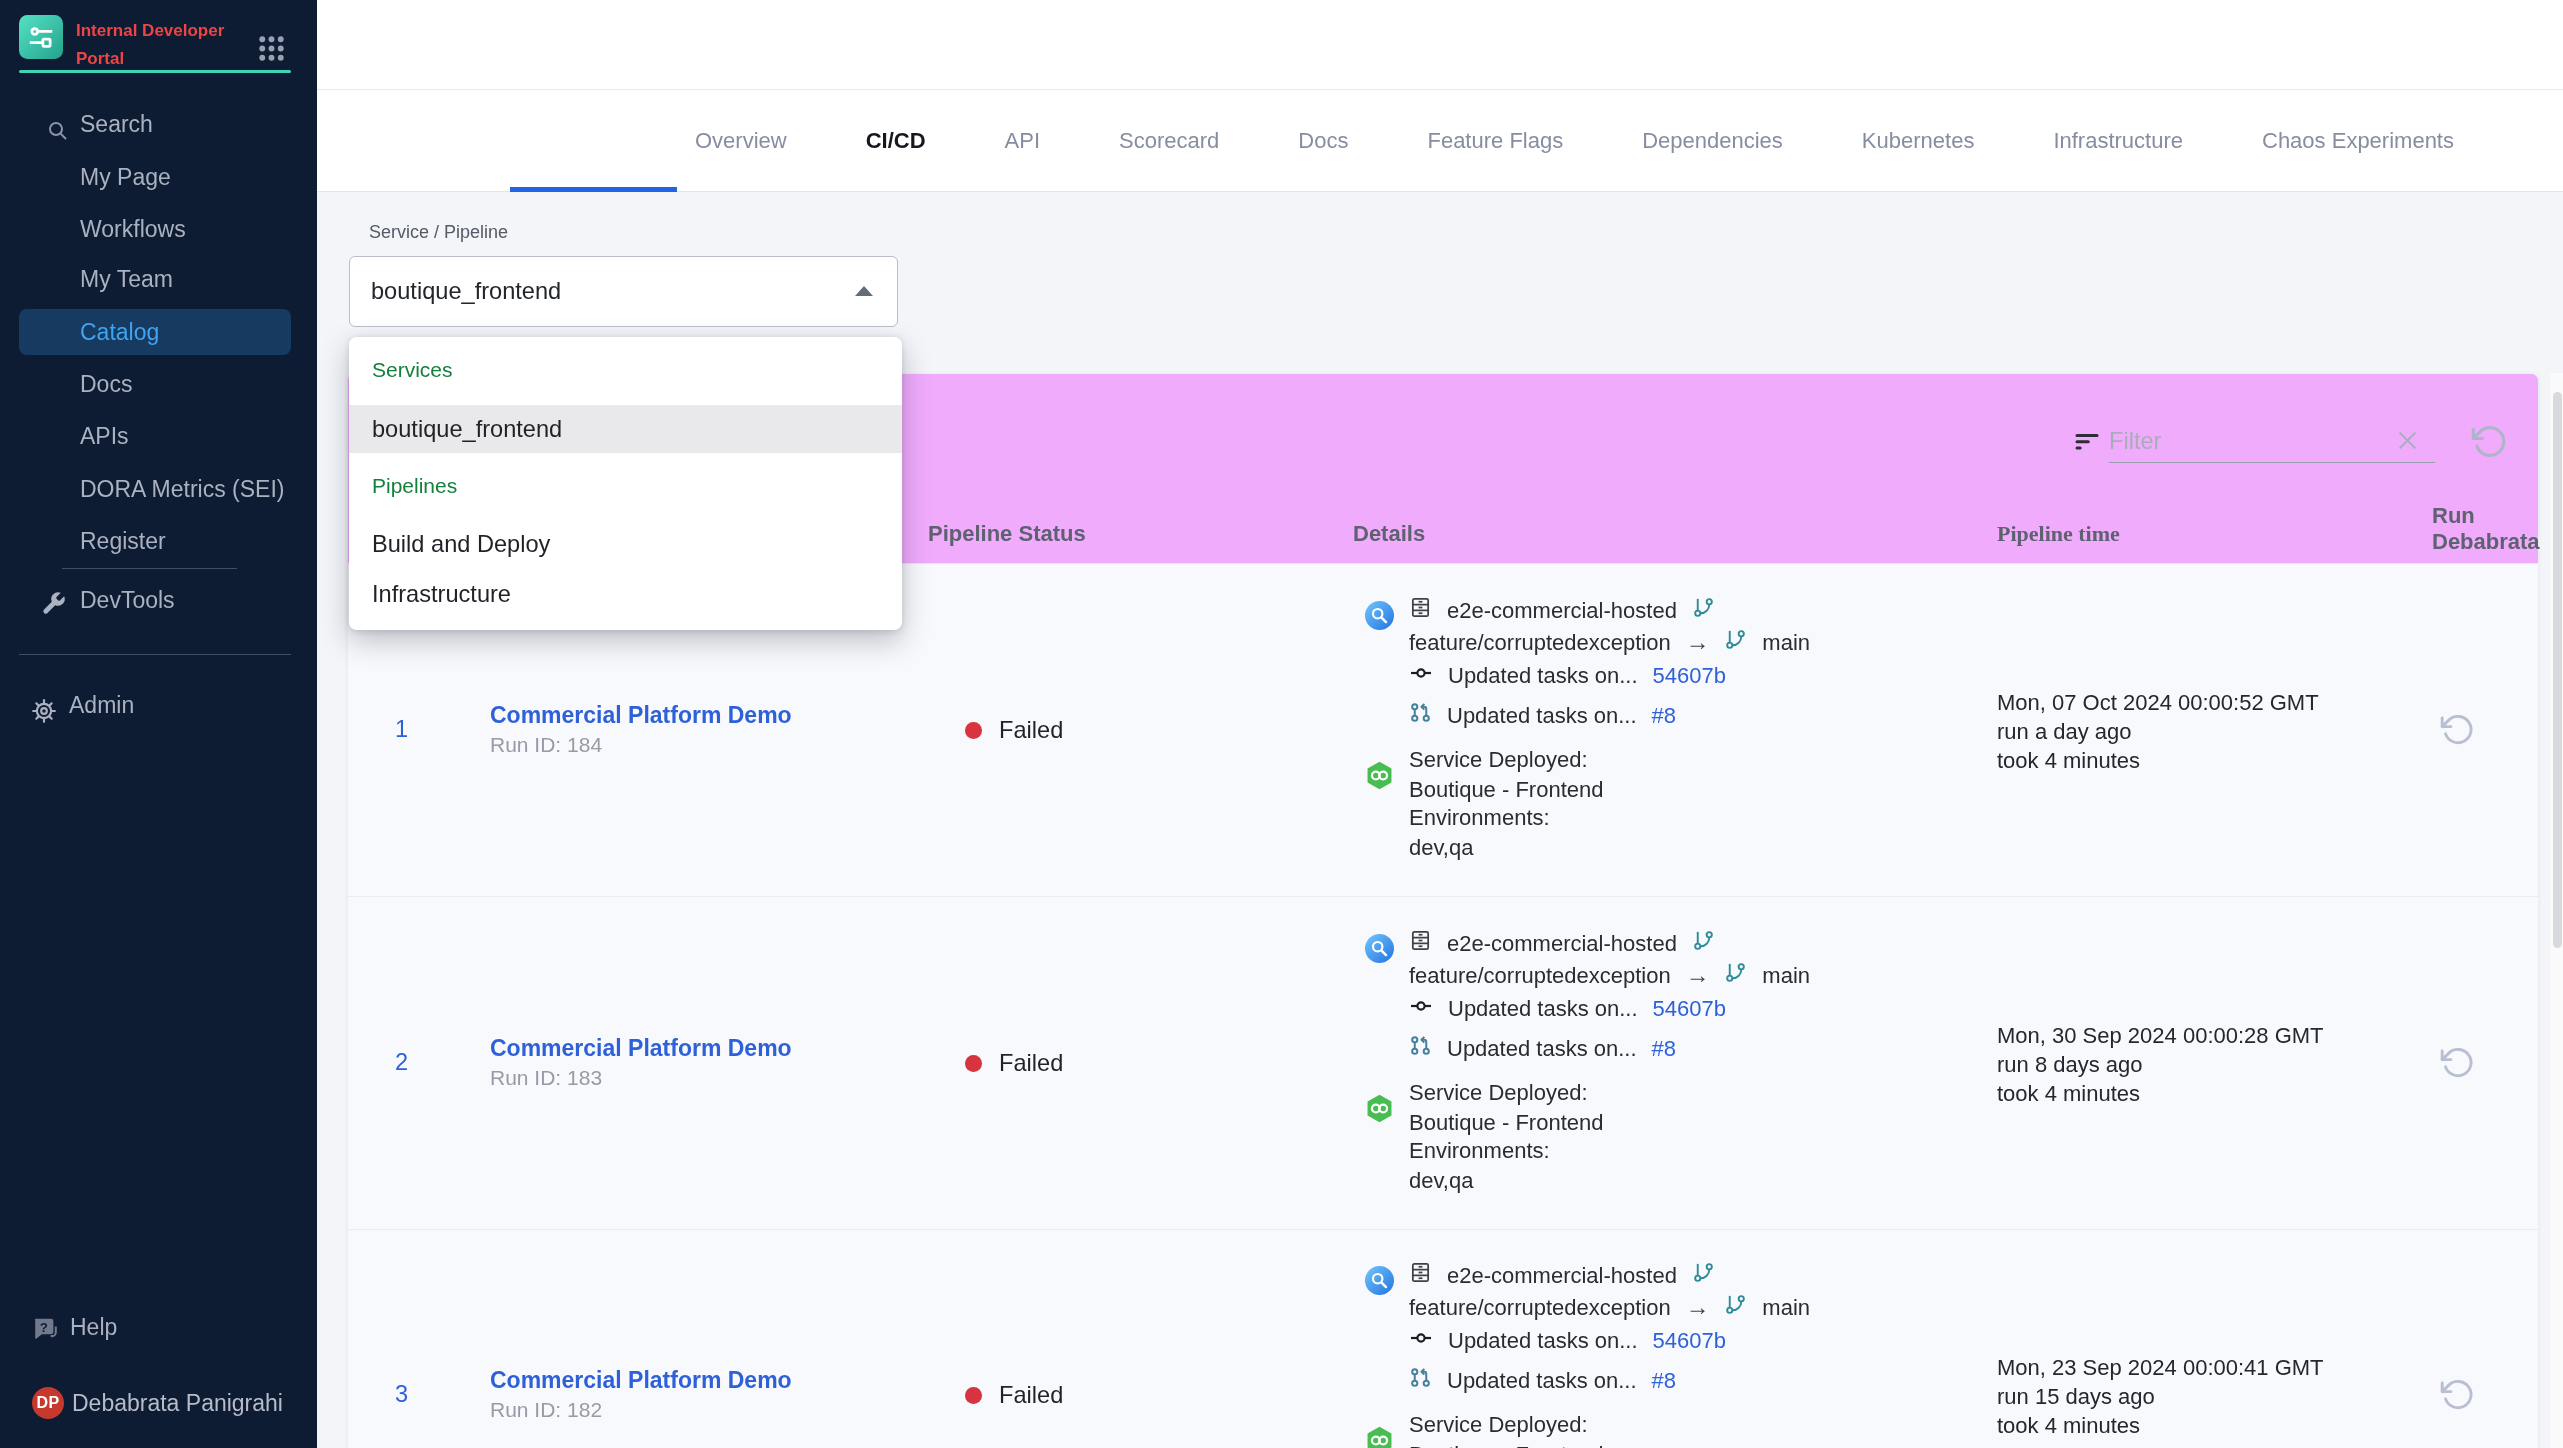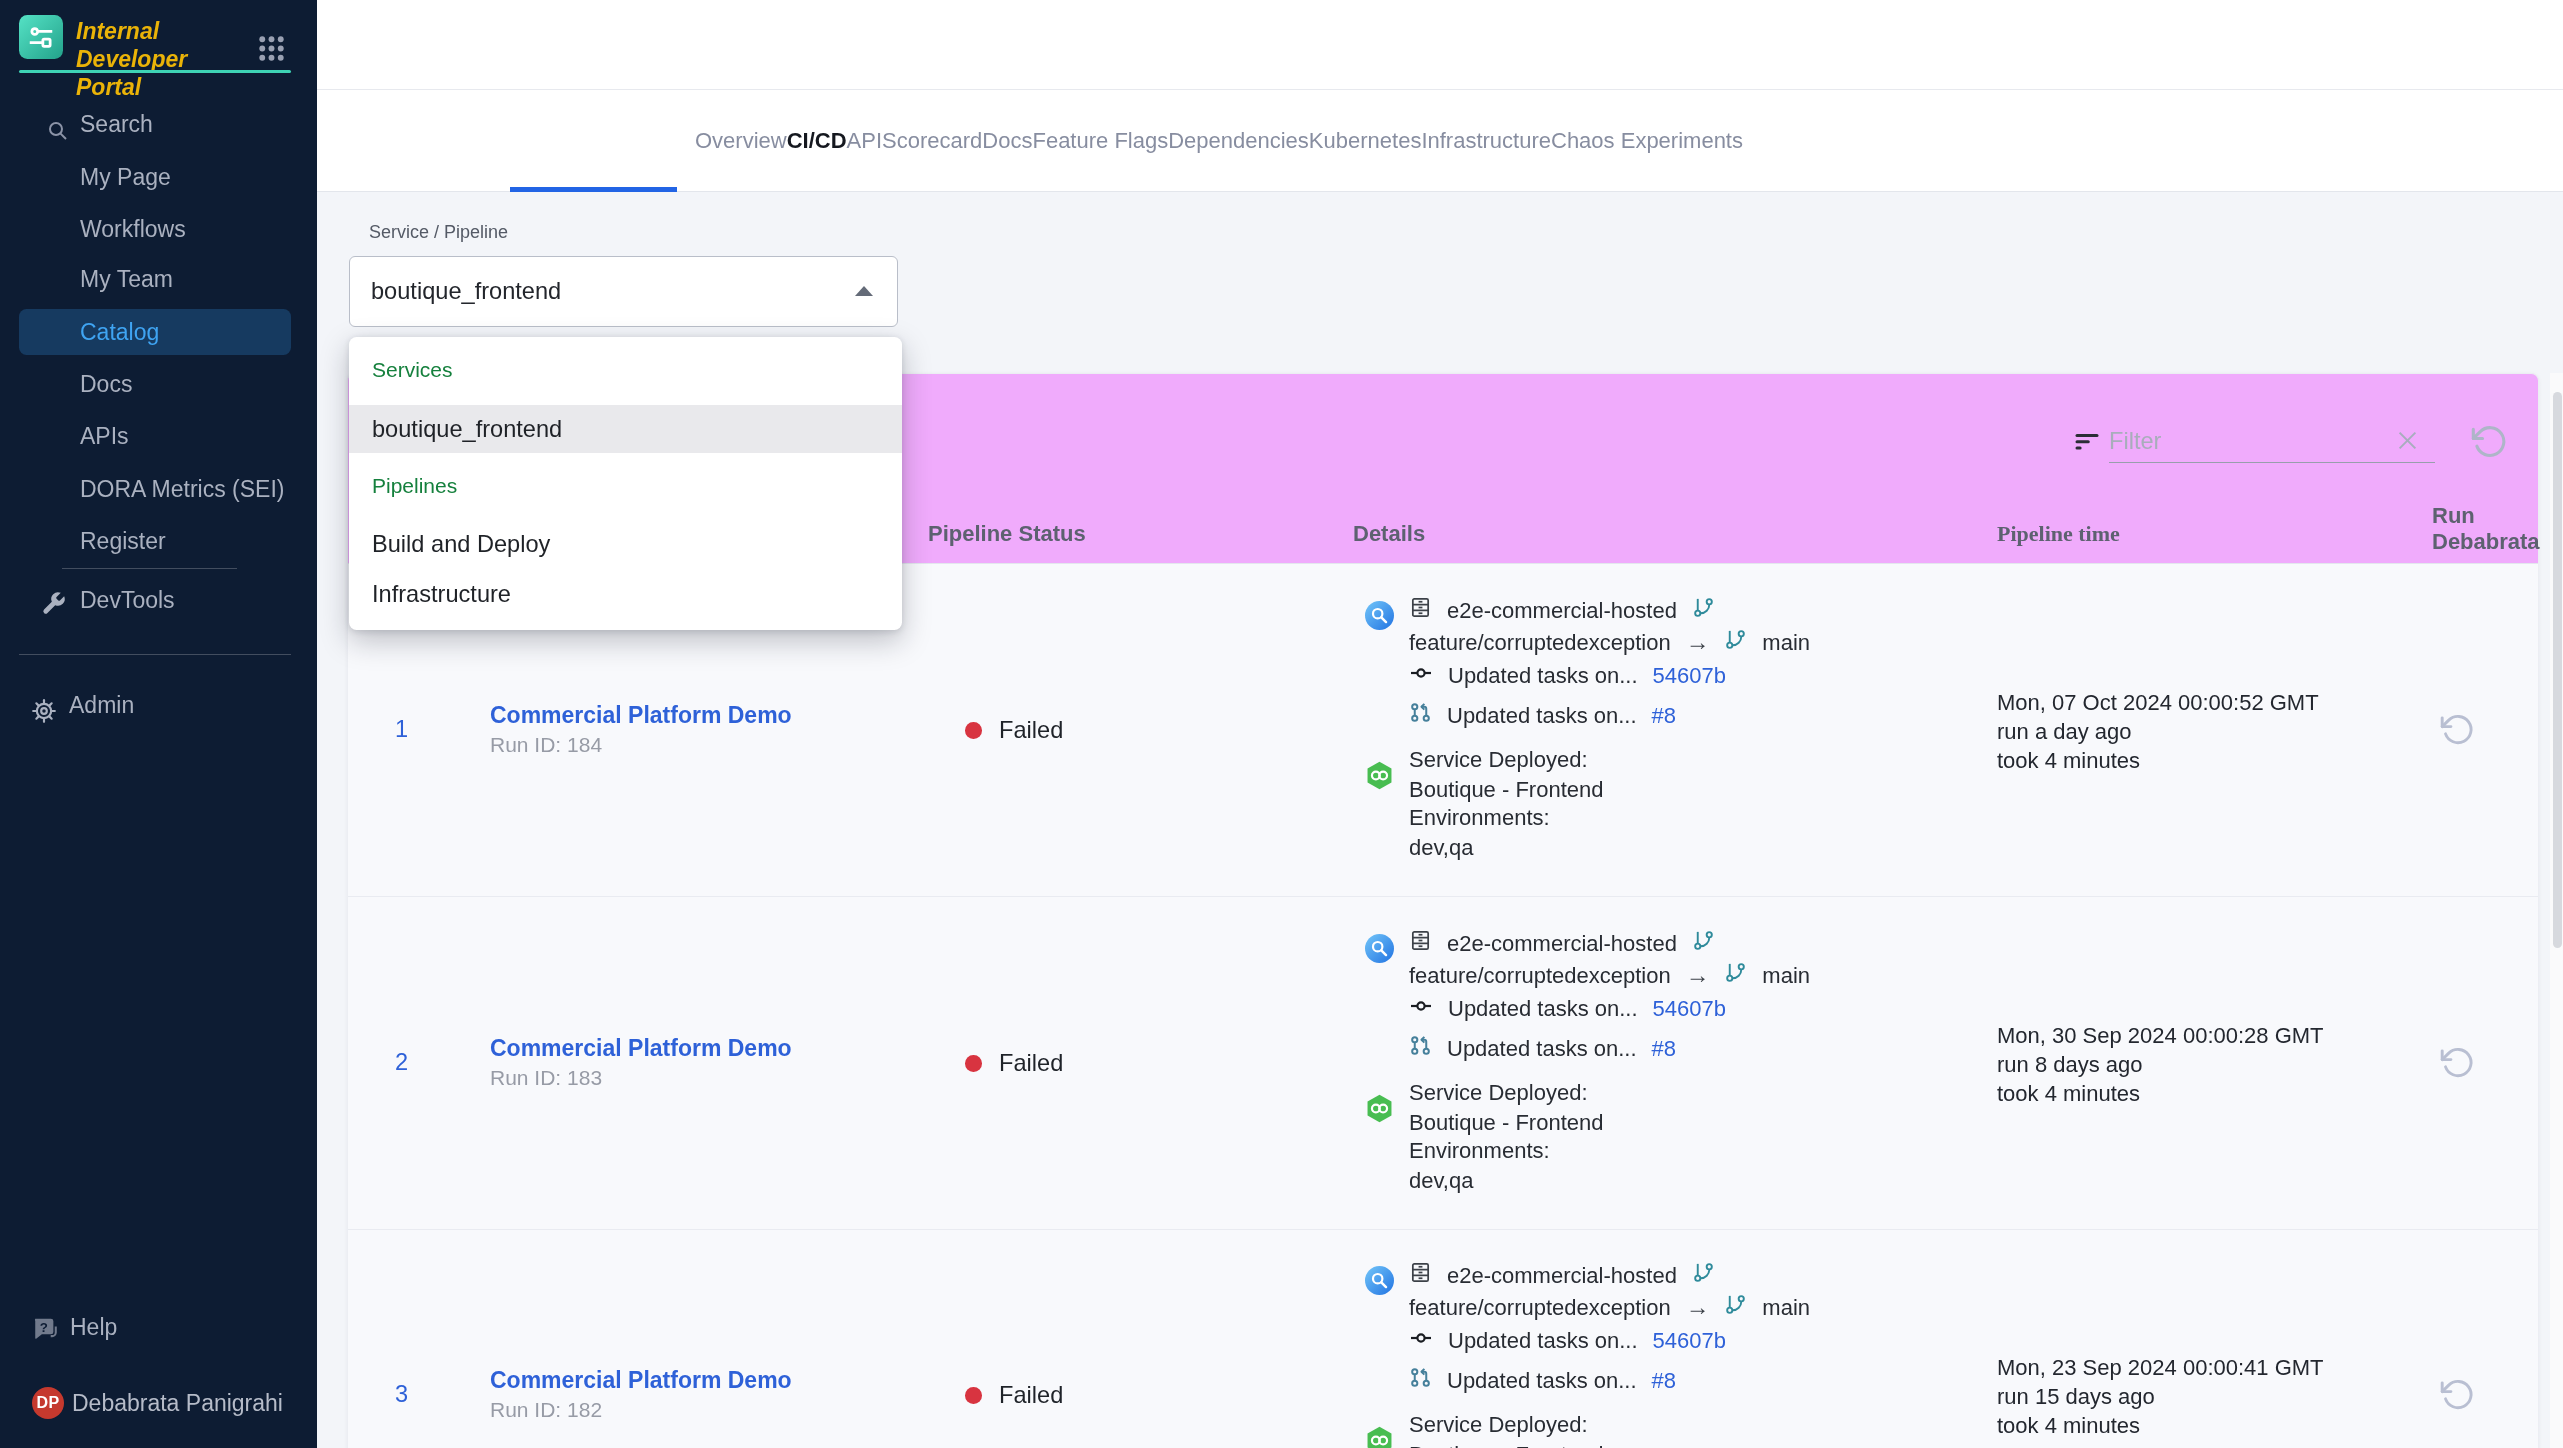--- a/index.html
+++ b/index.html
@@ -3,21 +3,21 @@
 <meta charset="utf-8">
 <style>
   * { margin:0; padding:0; box-sizing:border-box; }
   html,body { width:2563px; height:1449px; overflow:hidden; }
   body { font-family:"Liberation Sans", sans-serif; background:#fff; position:relative; color:#23262c; }
 
   
   .sidebar { position:absolute; left:0; top:0; width:317px; height:1449px; background:var(--sidebar_bg); z-index:30; }
   .logo-box { position:absolute; left:19px; top:15px; width:44px; height:44px; border-radius:8.4px;
               background:linear-gradient(135deg,#55e2c5 0%,#23a28b 100%); display:flex; align-items:center; justify-content:center; }
-  .app-title { position:absolute; left:76px; top:16.7px; width:175px; color:#eab308; font-size:23px; font-weight:700; line-height:28px;font-style:italic; }
+  .app-title { position:absolute; left:76px; top:16.7px; width:175px; color:#ef4444; font-size:17px; font-weight:700; line-height:28px; }
   .grid-icon { position:absolute; left:253px; top:30px; }
   .teal-rule { position:absolute; left:19px; top:70px; width:272px; height:3px; background:var(--teal); border-radius:1.5px; }
 
   .nav-item { position:absolute; left:19px; width:272px; height:46px; line-height:46px; padding-left:61px;
               color:#aab1c0; font-size:23px; cursor:pointer; border-radius:7.6px; }
   .nav-item.active { background:#163a60; color:var(--side_active); }
   .nav-icon { position:absolute; left:27px; top:11.4px; }
   .n0{top:101px}.n1{top:154px}.n2{top:206px}.n3{top:256px}.n4{top:309px}
   .n5{top:361px}.n6{top:413px}.n7{top:466px}.n8{top:518px}
   .side-div1 { position:absolute; left:62px; top:568px; width:175px; height:0.8px; background:rgba(255,255,255,0.22); }
@@ -36,21 +36,21 @@
   .star-icon  { position:absolute; left:603px; top:40px; cursor:pointer; }
   .owner-label { position:absolute; left:2132px; top:15px; font-size:23px; font-weight:700; color:var(--link); }
   .owner-value { position:absolute; left:2132px; top:41px; display:flex; align-items:center; gap:7.6px;
                  font-size:23px; color:var(--link); cursor:pointer; }
   .lifecycle-label { position:absolute; left:2373px; top:15px; font-size:23px; font-weight:700; color:var(--link); }
   .lifecycle-value { position:absolute; left:2373px; top:42px; font-size:23px; color:#4b74d8; }
   .kebab { position:absolute; left:2504px; top:26px; cursor:pointer; padding:3px; }
 
   
   .tabs-row { position:absolute; left:317px; top:90px; right:0; height:102px; background:#fff; border-bottom:0.8px solid #e3e6ec;
-              display:flex; align-items:center; padding-left:378px; z-index:4; }
+              display:flex; align-items:center; padding-left:378px; gap:79px; z-index:4; }
   .tab { font-size:22px; color:#878da0; cursor:pointer; white-space:nowrap; }
   .tab.active { color:#15181f; font-weight:700; }
   .tab-underline { position:absolute; left:510px; top:187px; width:167px; height:4.6px; background:var(--accent); z-index:6; }
 
   
   .content-bg { position:absolute; left:317px; top:192px; right:0; bottom:0; background:#f3f5f9; }
   .picker-label { position:absolute; left:369px; top:222px; font-size:18px; color:#545a66; z-index:8; }
   .select-box { position:absolute; left:349px; top:256px; width:549px; height:71px; background:#fff; border:1.5px solid #b9bec9;
                 border-radius:6px; z-index:8; cursor:pointer; }
   .select-value { position:absolute; left:21px; top:0; height:68px; line-height:68px; font-size:23.6px; color:#23262c; }

